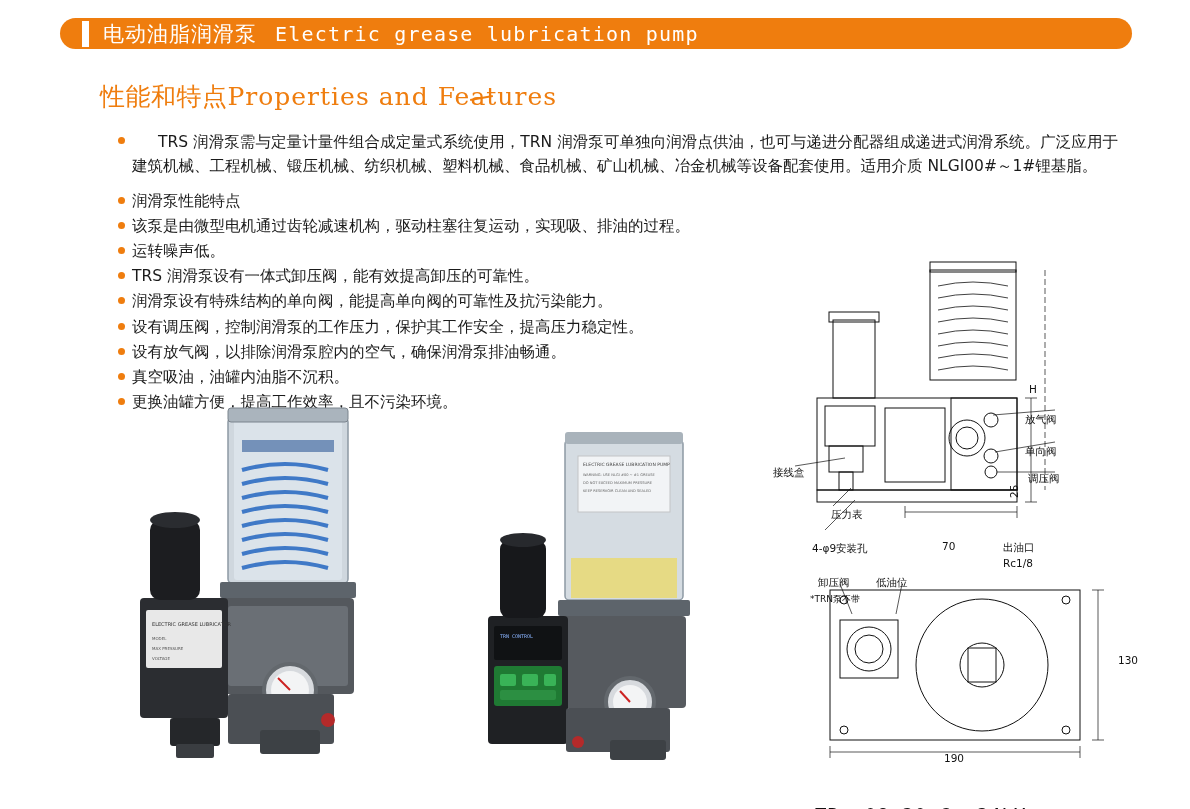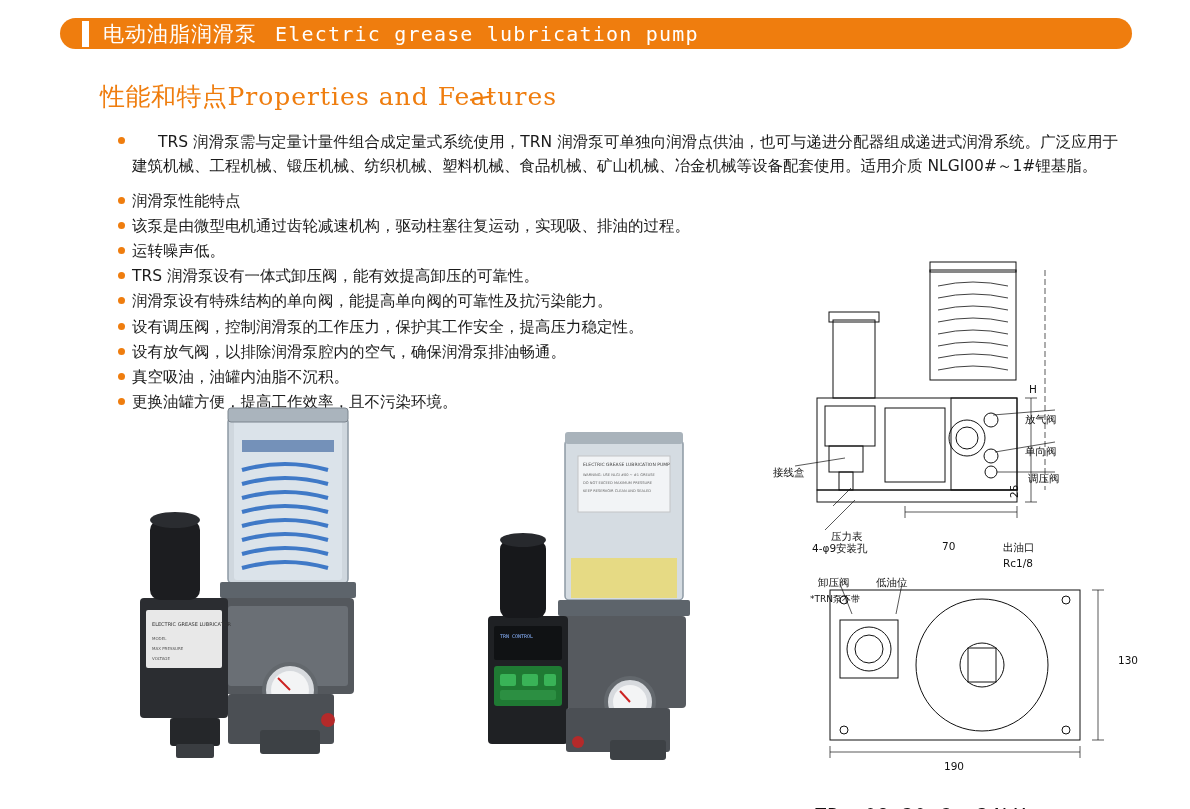--- a/index.html
+++ b/index.html
@@ -328,21 +328,21 @@
     <path d="M270 138 L282 138" stroke-width="0.7"></path>
     <path d="M270 242 L282 242" stroke-width="0.7"></path>
     <path d="M290 10 L290 230" stroke-width="0.7" stroke-dasharray="6 3"></path>
   </g>
 </svg>
 
 <div class="dim-label" style="left:1025px; top:413px;">放气阀</div>
 <div class="dim-label" style="left:1025px; top:445px;">单向阀</div>
 <div class="dim-label" style="left:1028px; top:472px;">调压阀</div>
 <div class="dim-label" style="left:773px; top:466px;">接线盒</div>
-<div class="dim-label" style="left:831px; top:508px;margin-top:22px;">压力表</div>
+<div class="dim-label" style="left:831px; top:508px;">压力表</div>
 <div class="dim-label" style="left:812px; top:542px;">4-φ9安装孔</div>
 <div class="dim-label" style="left:942px; top:540px;">70</div>
 <div class="dim-label" style="left:1008px; top:498px; transform:rotate(-90deg); transform-origin:left top;">25</div>
 <div class="dim-label" style="left:1029px; top:383px;">H</div>
 <div class="dim-label" style="left:1003px; top:541px;">出油口</div>
 <div class="dim-label" style="left:1003px; top:557px;">Rc1/8</div>
 
 <svg class="drawing drawing-bottom" viewBox="0 0 340 200">
   <g stroke="#111" fill="none" stroke-width="1">
 
@@ -370,15 +370,15 @@
     <path d="M298 20 L298 170" stroke-width="0.7"></path>
     <path d="M292 20 L304 20" stroke-width="0.7"></path>
     <path d="M292 170 L304 170" stroke-width="0.7"></path>
   </g>
 </svg>
 
 <div class="dim-label" style="left:818px; top:576px;">卸压阀</div>
 <div class="dim-label" style="left:876px; top:576px;">低油位</div>
 <div class="dim-label" style="left:810px; top:593px; font-size:9px;">*TRN泵不带</div>
 <div class="dim-label" style="left:1118px; top:654px;">130</div>
-<div class="dim-label" style="left:944px; top:752px;margin-top:8px;">190</div>
+<div class="dim-label" style="left:944px; top:752px;">190</div>
 
 <div class="model-label">TR□-08-20-G□-24LY</div>
 
 </body></html>

